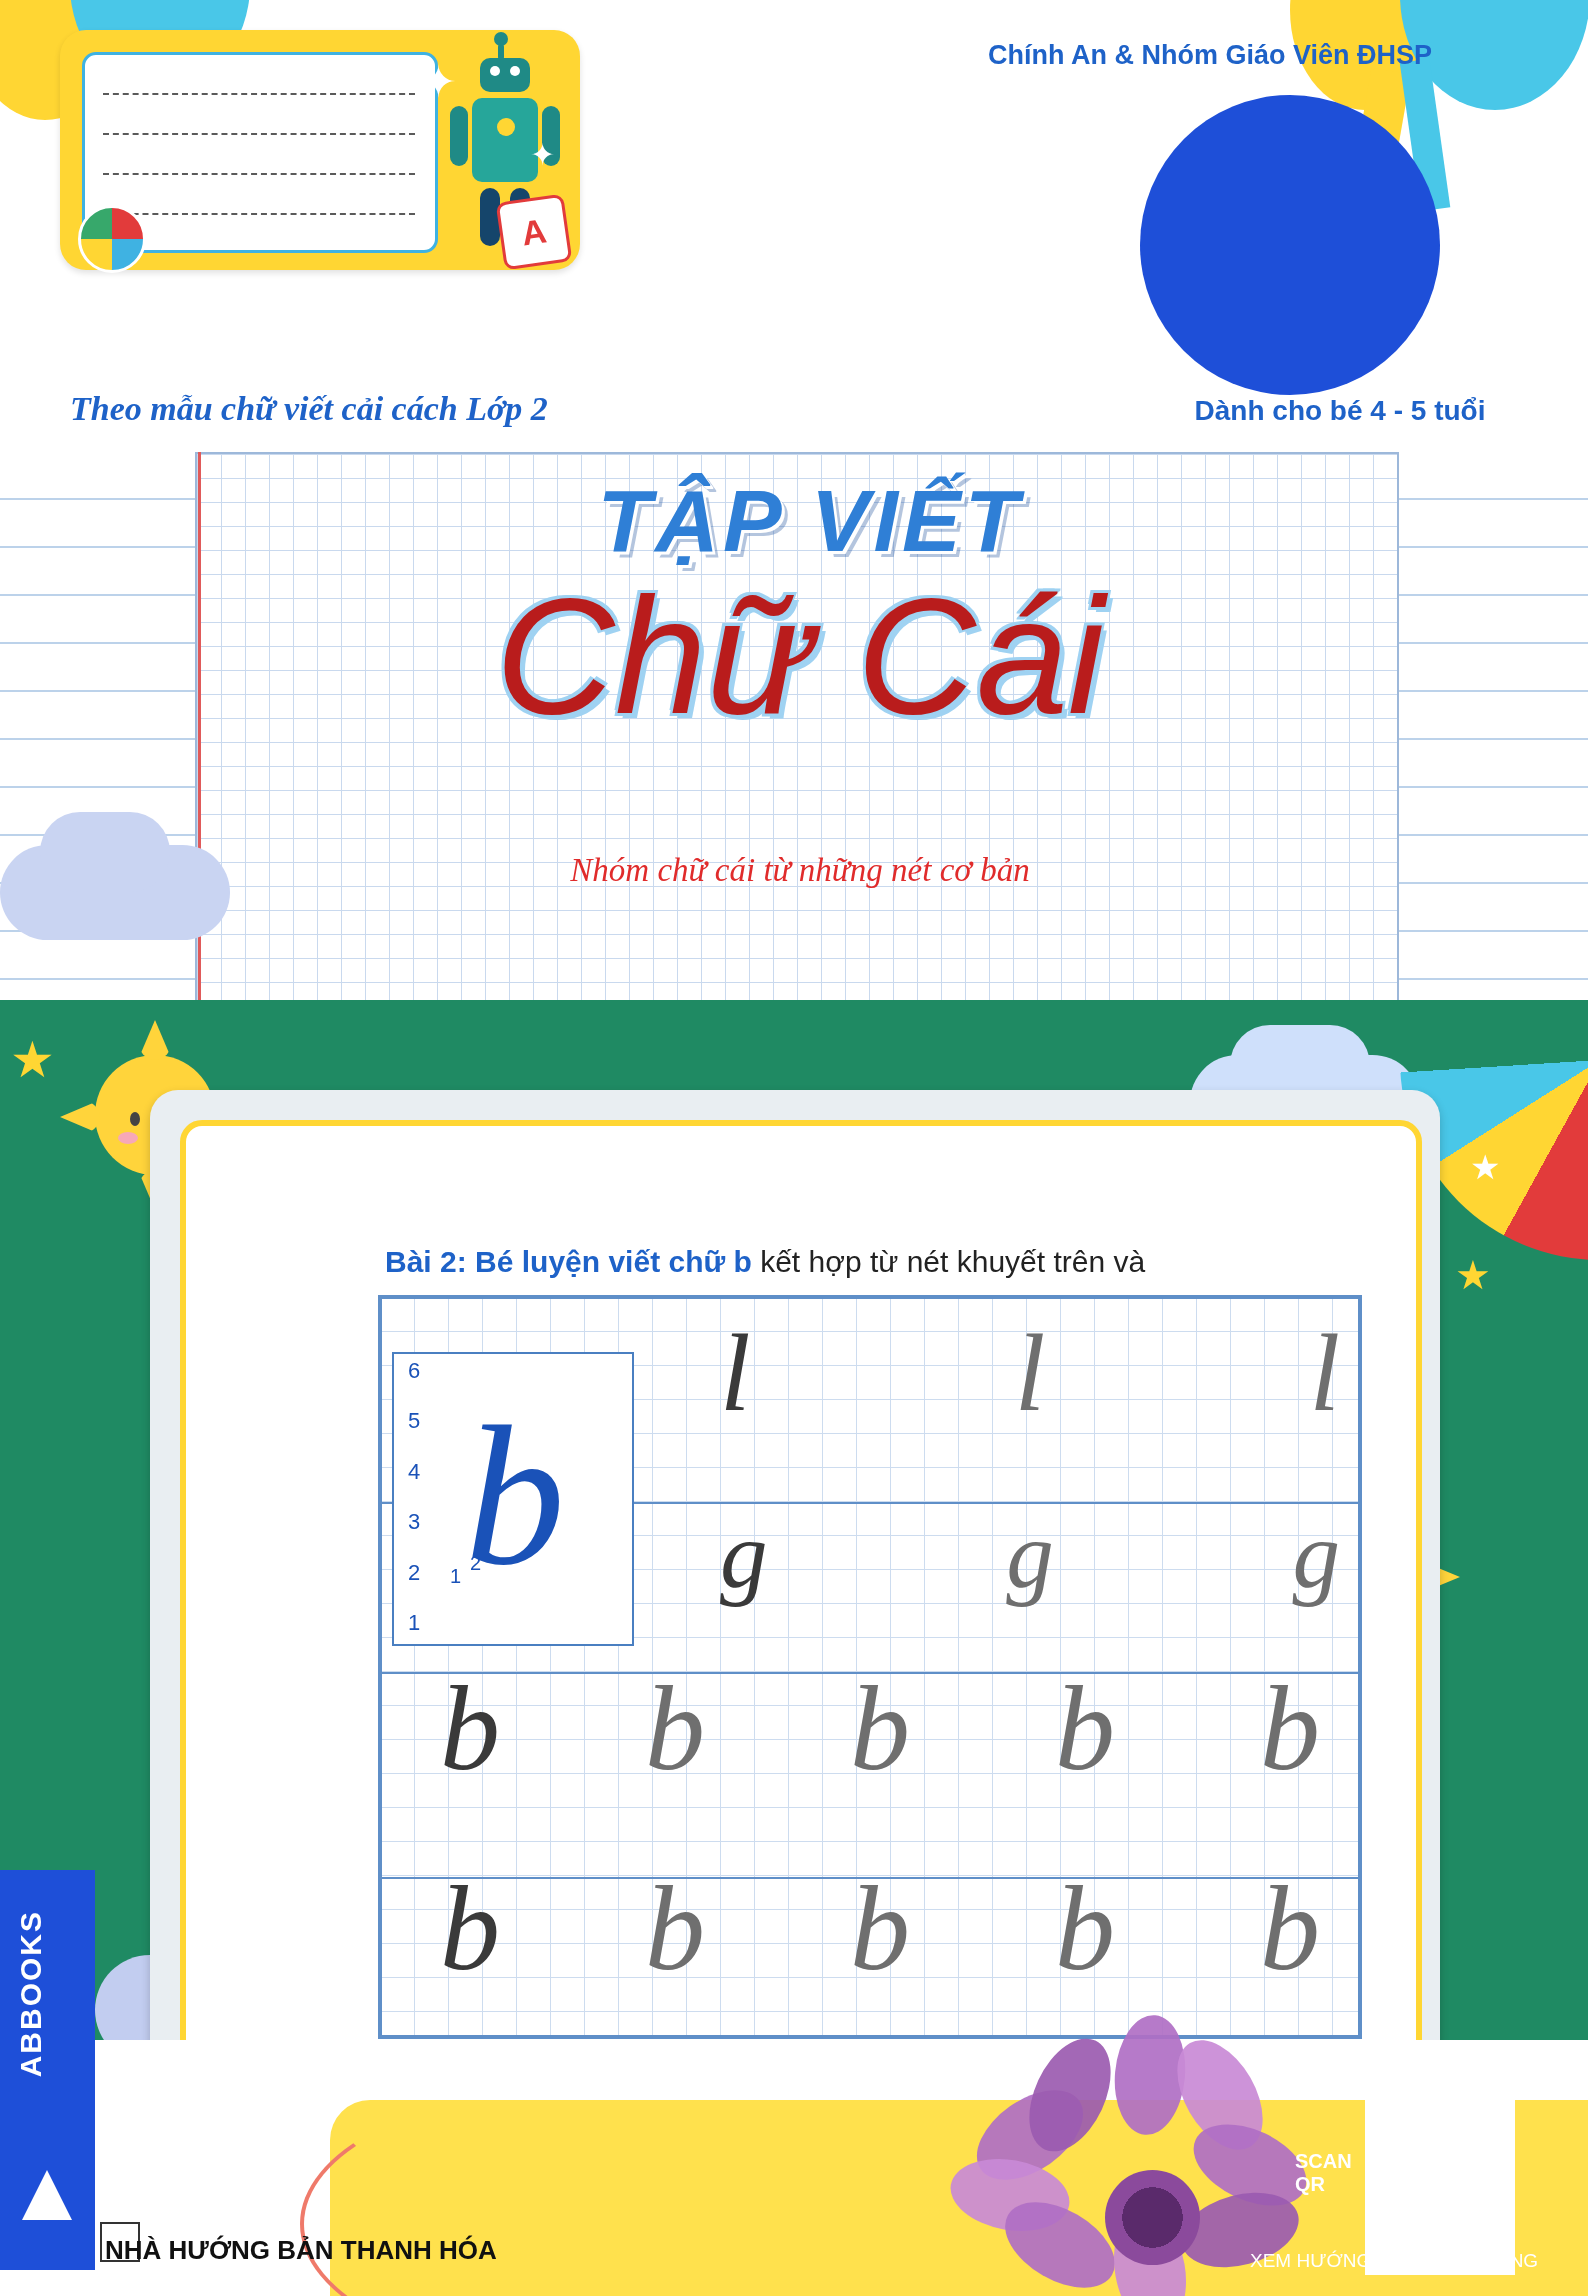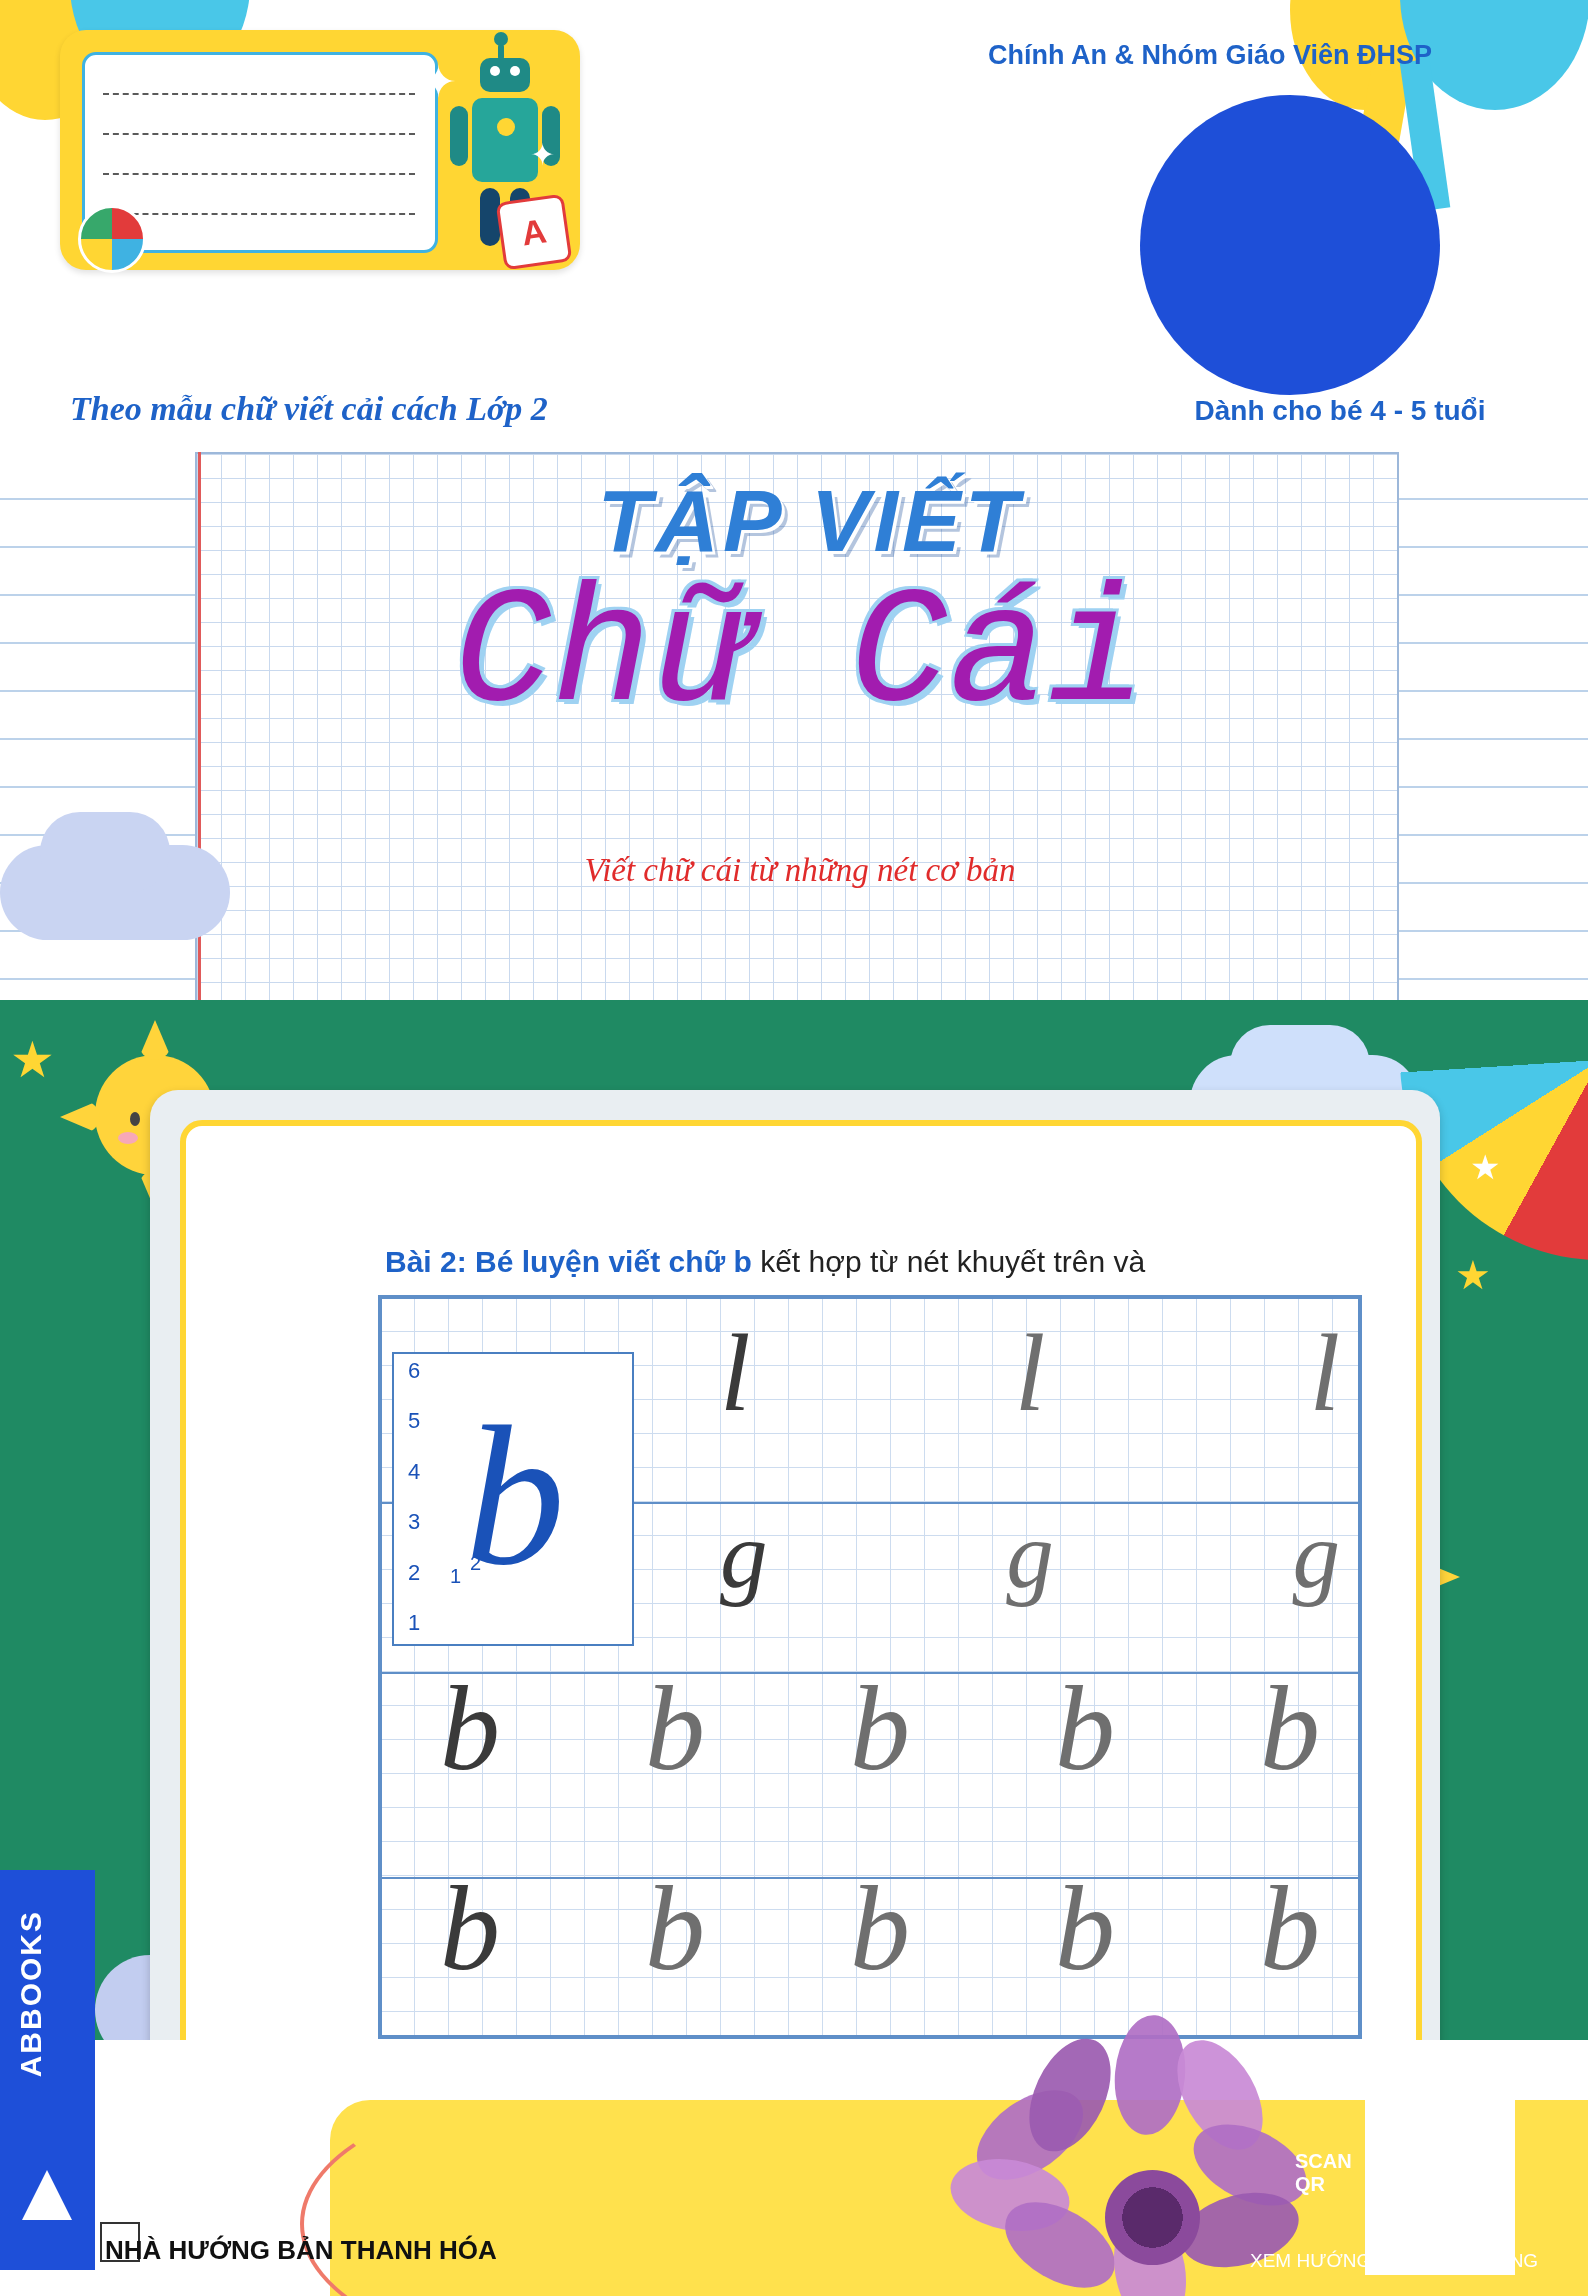--- a/index.html
+++ b/index.html
@@ -63,22 +63,22 @@
   #left-lines{position:absolute;left:0;top:0;width:195px;height:548px;
     background:repeating-linear-gradient(to bottom,transparent 0 46px,#bcd2ea 46px 48px);}
   #right-lines{position:absolute;left:1395px;top:0;width:193px;height:548px;
     background:repeating-linear-gradient(to bottom,transparent 0 46px,#bcd2ea 46px 48px);}
 
   #title-main{position:absolute;left:560px;top:18px;width:500px;text-align:center;
     font-size:88px;font-weight:bold;font-style:italic;color:#2f7fd6;
     font-family:"Liberation Sans",sans-serif;letter-spacing:4px;
     text-shadow:3px 3px 0 #ffffff,6px 6px 0 rgba(40,90,160,.35);}
   #title-script{position:absolute;left:290px;top:110px;width:1020px;text-align:center;
-    font-size:165px;font-style:italic;color:#a21caf;
-    font-family:Liberation Mono, monospace;
+    font-size:165px;font-style:italic;color:#b91c1c;
+    font-family:Liberation Sans, sans-serif;
     text-shadow:0 0 3px #9fd2f2,5px 5px 0 #9fd2f2,-3px -3px 0 #9fd2f2,3px -3px 0 #9fd2f2,-3px 3px 0 #9fd2f2;}
   #title-sub{position:absolute;left:400px;top:400px;width:800px;text-align:center;
     font-size:33px;font-style:italic;color:#e02b2b;font-family:"Liberation Serif",serif;}
 
   
   #green-board{left:0;top:1000px;width:1588px;height:1140px;background:#1f8a63;}
   #board-inner{position:absolute;left:150px;top:1090px;width:1290px;height:1010px;
     background:#e9eef2;border-radius:28px;box-shadow:0 4px 10px rgba(0,0,0,.2);}
   #board-yellow{position:absolute;left:180px;top:1120px;width:1230px;height:950px;
     border:6px solid #ffd633;border-radius:22px;background:#ffffff;}
@@ -190,21 +190,21 @@
 
 <div class="layer" id="age-line">Dành cho bé 4 - 5 tuổi</div>
 
 <div class="layer" id="grid-band">
   <div id="left-lines"></div>
   <div id="right-lines"></div>
   <div id="grid-paper"></div>
   <div id="red-margin"></div>
   <div id="title-main">TẬP VIẾT</div>
   <div id="title-script">Chữ Cái</div>
-  <div id="title-sub">Viết chữ cái từ những nét cơ bản</div>
+  <div id="title-sub">Nhóm chữ cái từ những nét cơ bản</div>
 </div>
 
 <div class="layer" id="green-board"></div>
 
 <div id="sun1">
   <div class="sun-core" style="left:35px;top:35px;width:120px;height:120px;"></div>
   <div class="sun-core" style="left:0;top:80px;width:40px;height:34px;clip-path:polygon(100% 0,100% 100%,0 50%);"></div>
   <div class="sun-core" style="left:150px;top:80px;width:40px;height:34px;clip-path:polygon(0 0,0 100%,100% 50%);"></div>
   <div class="sun-core" style="left:78px;top:0;width:34px;height:40px;clip-path:polygon(0 100%,100% 100%,50% 0);"></div>
   <div class="sun-core" style="left:78px;top:150px;width:34px;height:40px;clip-path:polygon(0 0,100% 0,50% 100%);"></div>

